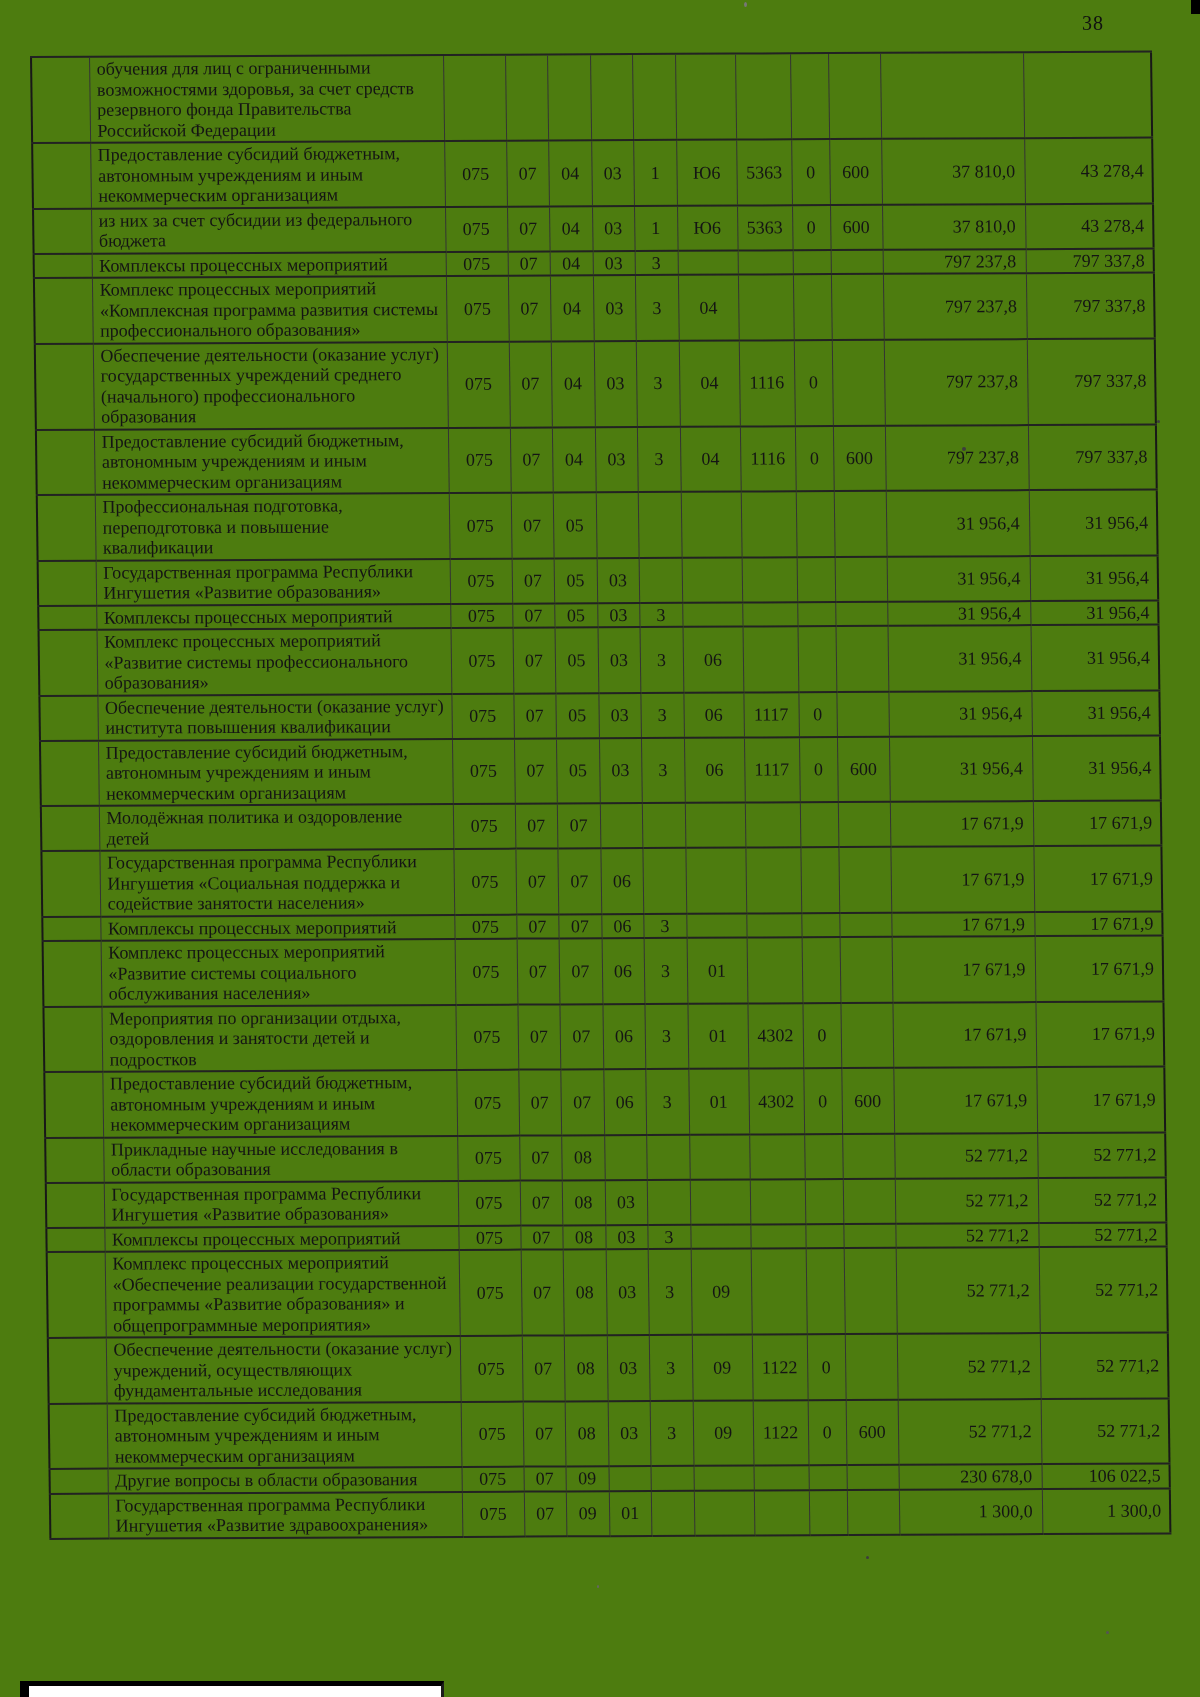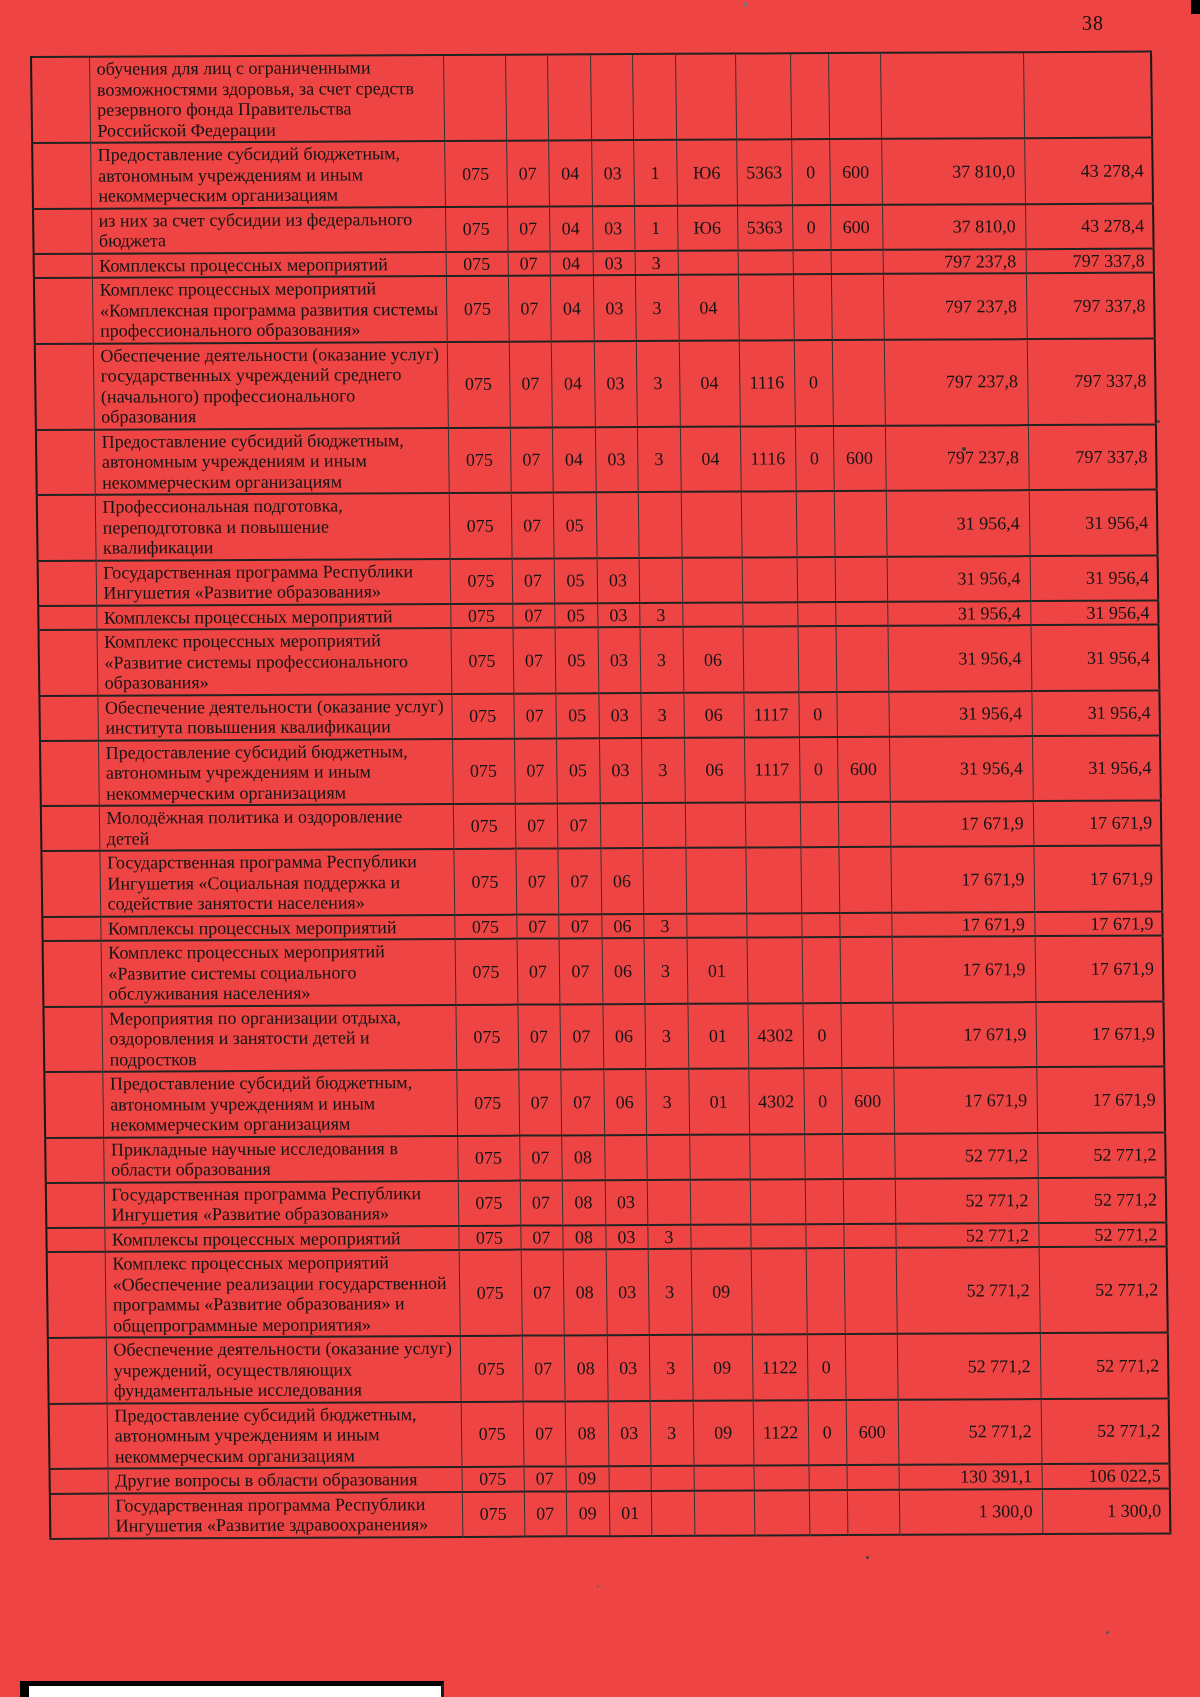--- a/index.html
+++ b/index.html
@@ -3,21 +3,21 @@
 <meta charset="utf-8">
 <style>
   html,body{margin:0;padding:0;}
   body{
     width:1200px;height:1697px;
     background:#f2f2f0;
     font-family:"Liberation Serif","DejaVu Serif",serif;
   }
   .page{
     position:relative;width:1200px;height:1697px;
-    background:#ef4444;overflow:hidden;color:#161616;
+    background:#4d7c0f;overflow:hidden;color:#161616;
   }
   .page-number{
     position:absolute;left:1082px;top:12px;
     font-size:20px;letter-spacing:1px;color:#111;
   }
   .corner-mark{
     position:absolute;right:0;top:0;width:9px;height:14px;background:#000;
   }
   .tbl-wrap{
     position:absolute;left:30px;top:56px;
@@ -461,21 +461,21 @@
       <td class="cell-text">Другие вопросы в области образования</td>
       <td class="cell-code">075</td>
       <td class="cell-code">07</td>
       <td class="cell-code">09</td>
       <td class="cell-code"></td>
       <td class="cell-code"></td>
       <td class="cell-code"></td>
       <td class="cell-code"></td>
       <td class="cell-code"></td>
       <td class="cell-code"></td>
-      <td class="cell-a1">130 391,1</td>
+      <td class="cell-a1">230 678,0</td>
       <td class="cell-a2">106 022,5</td>
     </tr>
           <tr>
       <td class="cell-empty"></td>
       <td class="cell-text">Государственная программа Республики Ингушетия «Развитие здравоохранения»</td>
       <td class="cell-code">075</td>
       <td class="cell-code">07</td>
       <td class="cell-code">09</td>
       <td class="cell-code">01</td>
       <td class="cell-code"></td>

